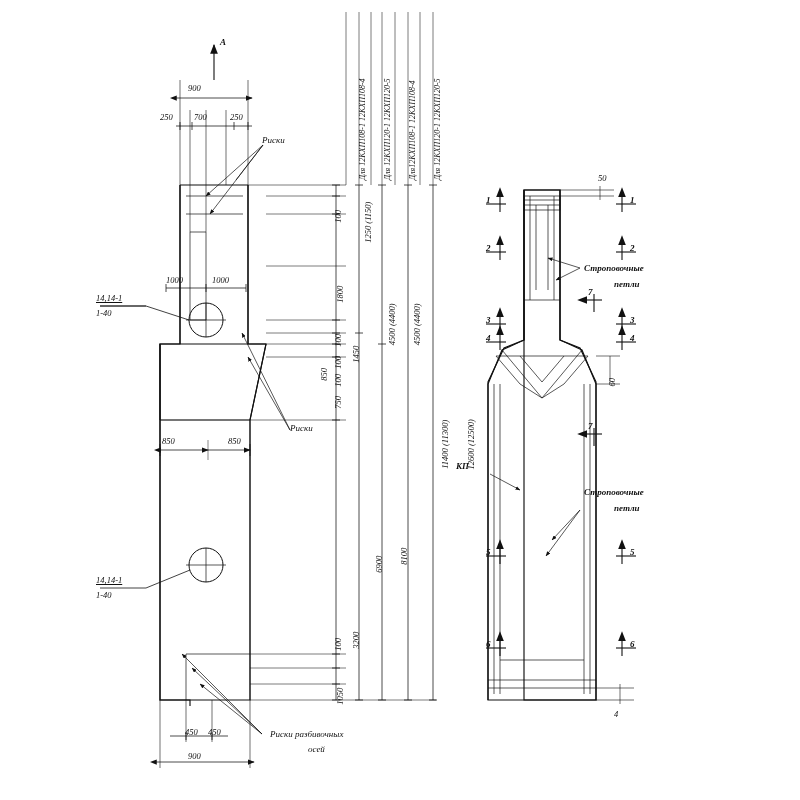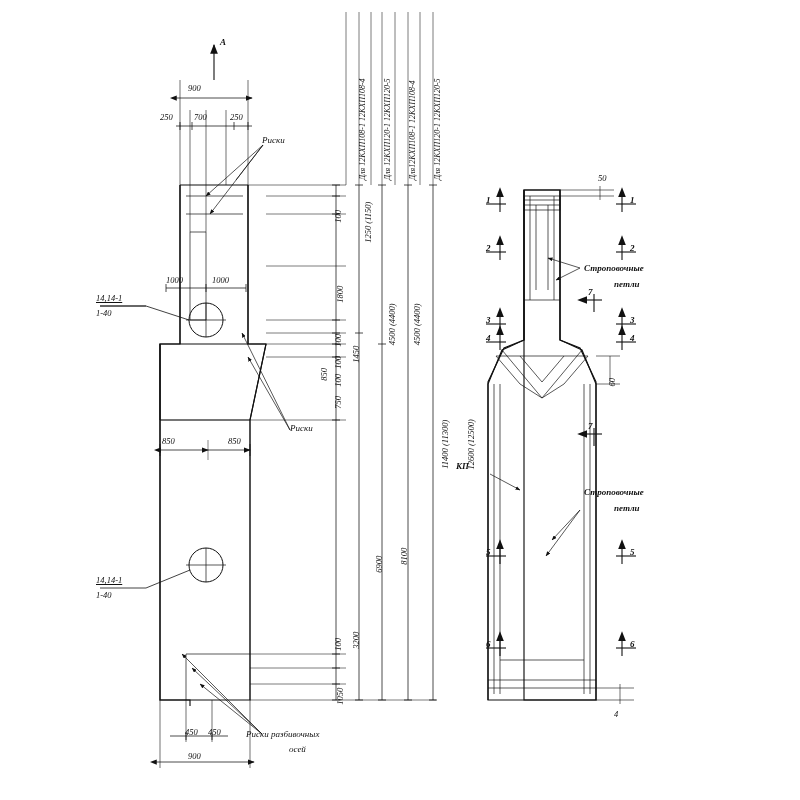--- a/index.html
+++ b/index.html
@@ -287,22 +287,22 @@
 
 <div class="lbl b" style="left:220px;top:38px;">А</div>
 
 <div class="num" style="left:188px;top:84px;">900</div>
 <div class="num" style="left:160px;top:113px;">250</div>
 <div class="num" style="left:194px;top:113px;">700</div>
 <div class="num" style="left:230px;top:113px;">250</div>
 
 <div class="lbl" style="left:262px;top:136px;">Риски</div>
 <div class="lbl" style="left:290px;top:424px;">Риски</div>
-<div class="lbl" style="left:246px;top:730px;">Риски  разбивочных</div>
-<div class="lbl" style="left:289px;top:745px;">осей</div>
+<div class="lbl" style="left:270px;top:730px;">Риски  разбивочных</div>
+<div class="lbl" style="left:308px;top:745px;">осей</div>
 
 <div class="num" style="left:96px;top:294px;text-decoration:underline;">14,14-1</div>
 <div class="num" style="left:96px;top:309px;">1-40</div>
 <div class="num" style="left:96px;top:576px;text-decoration:underline;">14,14-1</div>
 <div class="num" style="left:96px;top:591px;">1-40</div>
 
 <div class="num" style="left:166px;top:276px;">1000</div>
 <div class="num" style="left:212px;top:276px;">1000</div>
 <div class="num" style="left:162px;top:437px;">850</div>
 <div class="num" style="left:228px;top:437px;">850</div>

